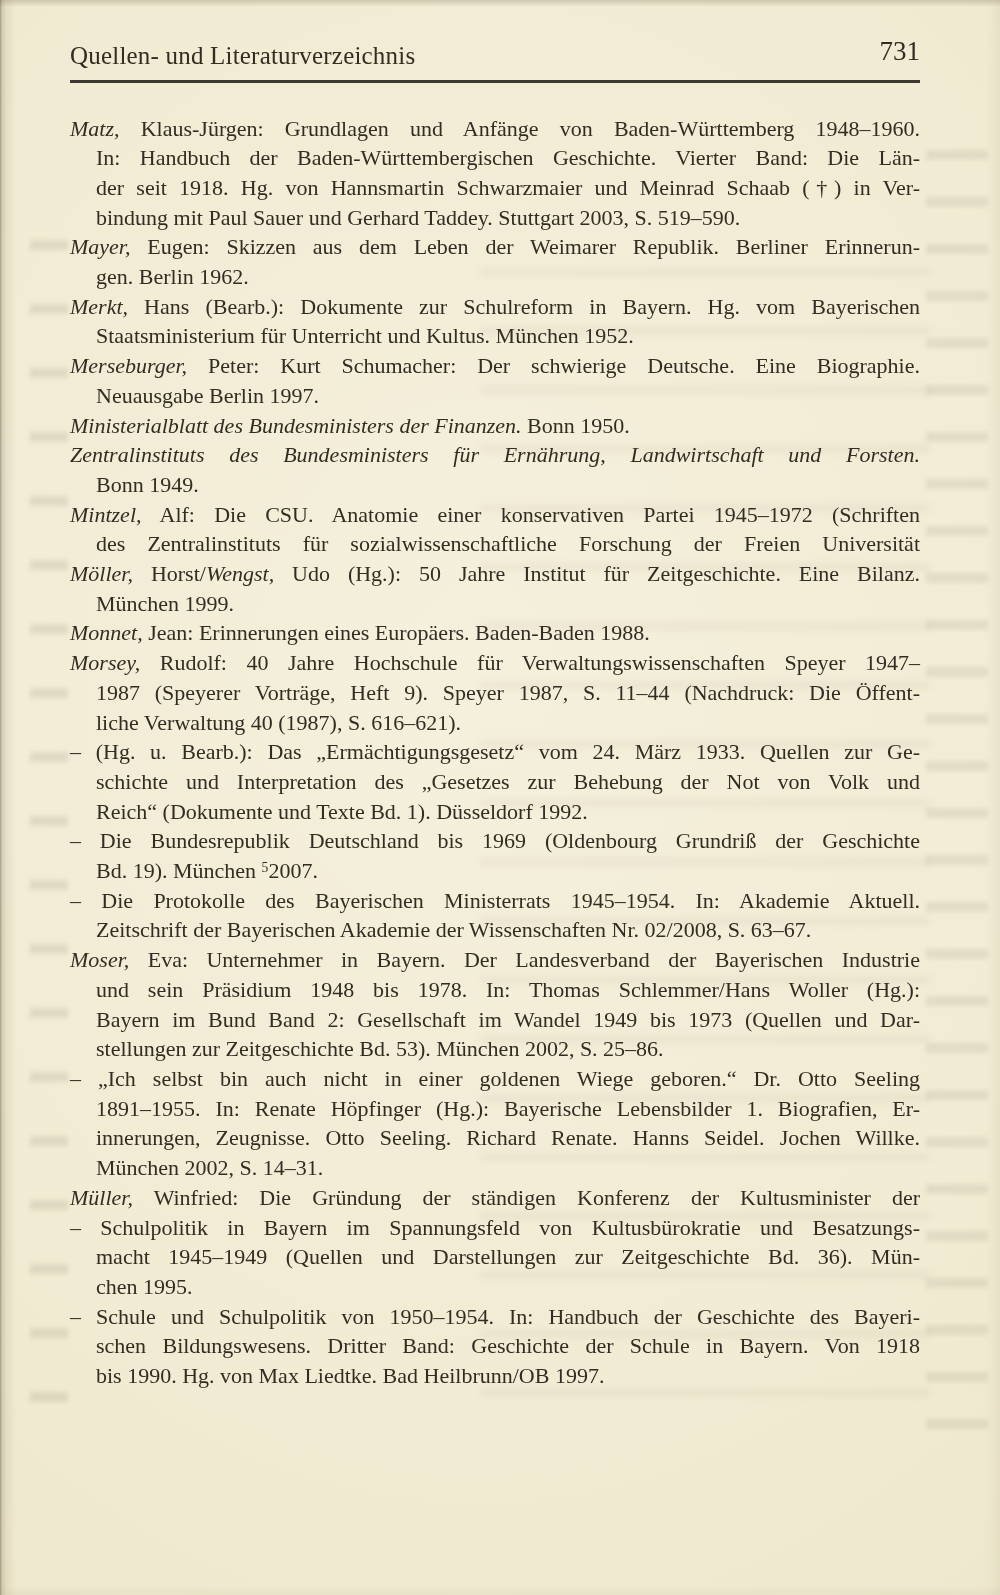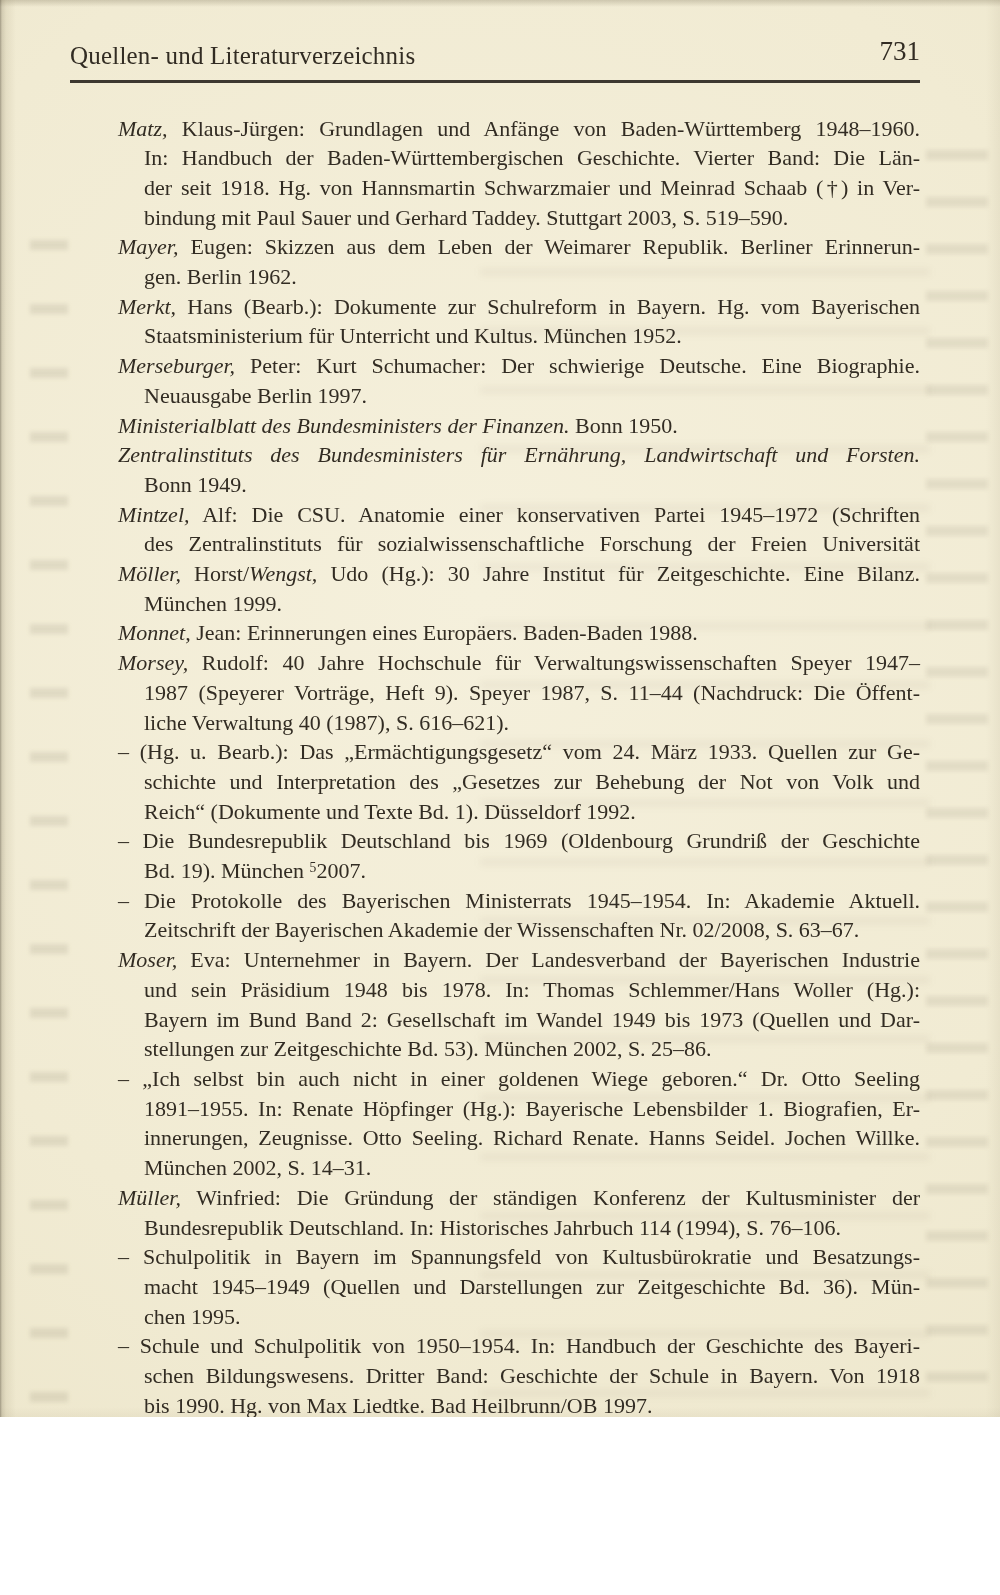--- a/index.html
+++ b/index.html
@@ -5,21 +5,21 @@
 <style>
   html, body { margin: 0; padding: 0; }
   body {
     width: 1000px; height: 1595px;
     font-family: "Liberation Serif", "DejaVu Serif", serif;
     color: var(--ink, #322c23);
     background: #ffffff;
   }
   .page {
     position: relative;
-    width: 1000px; height: 1417px;
+    width: 1000px; height: 1595px;
     overflow: hidden;
     background:
       linear-gradient(90deg, rgba(82,74,56,0.50) 0px, rgba(132,122,95,0.28) 2px, rgba(170,160,128,0.18) 6px, rgba(0,0,0,0) 16px),
       linear-gradient(180deg, rgba(125,115,88,0.30) 0px, rgba(0,0,0,0) 7px),
       linear-gradient(270deg, rgba(150,140,110,0.10) 0px, rgba(0,0,0,0) 14px),
       linear-gradient(0deg, rgba(150,140,110,0.08) 0px, rgba(0,0,0,0) 10px),
       radial-gradient(120% 90% at 48% 42%, var(--paper_light, #f5f0dc) 0%, var(--paper, #f1ebd3) 55%, var(--paper_dark, #ebe4c8) 100%);
     font-family: Liberation Serif, serif;
   }
   
@@ -53,21 +53,20 @@
     margin-top: 31px;
     font-size: 22px;
     line-height: 29.7px;
     font-kerning: normal;
   }
   .line {
     padding-left: 26px;
     text-align: justify;
     text-align-last: justify;
     white-space: normal;
-    margin-left: 48px;
   }
   .line.first { padding-left: 0; }
   .line.last { text-align: center; text-align-last: left; }
   .it { font-style: italic; }
   sup.ed { font-size: 0.62em; line-height: 0; vertical-align: 6px; }
 </style>
 </head>
 <body>
 
 <div class="page">
@@ -106,21 +105,21 @@
         </div>
         <div class="entry">
           <div class="line first"><span class="it">Zentralinstituts des Bundesministers für Ernährung, Landwirtschaft und Forsten.</span></div>
           <div class="line last"><span>Bonn 1949.</span></div>
         </div>
         <div class="entry">
           <div class="line first"><span class="it">Mintzel,</span><span> Alf: Die CSU. Anatomie einer konservativen Partei 1945–1972 (Schriften</span></div>
           <div class="line"><span>des Zentralinstituts für sozialwissenschaftliche Forschung der Freien Universität</span></div>
         </div>
         <div class="entry">
-          <div class="line first"><span class="it">Möller,</span><span> Horst/</span><span class="it">Wengst,</span><span> Udo (Hg.): 30 Jahre Institut für Zeitgeschichte. Eine Bilanz.</span></div>
+          <div class="line first"><span class="it">Möller,</span><span> Horst/</span><span class="it">Wengst,</span><span> Udo (Hg.): 50 Jahre Institut für Zeitgeschichte. Eine Bilanz.</span></div>
           <div class="line last"><span>München 1999.</span></div>
         </div>
         <div class="entry">
           <div class="line first last"><span class="it">Monnet,</span><span> Jean: Erinnerungen eines Europäers. Baden-Baden 1988.</span></div>
         </div>
         <div class="entry">
           <div class="line first"><span class="it">Morsey,</span><span> Rudolf: 40 Jahre Hochschule für Verwaltungswissenschaften Speyer 1947–</span></div>
           <div class="line"><span>1987 (Speyerer Vorträge, Heft 9). Speyer 1987, S. 11–44 (Nachdruck: Die Öffent-</span></div>
           <div class="line last"><span>liche Verwaltung 40 (1987), S. 616–621).</span></div>
         </div>
@@ -144,21 +143,20 @@
           <div class="line last"><span>stellungen zur Zeitgeschichte Bd. 53). München 2002, S. 25–86.</span></div>
         </div>
         <div class="entry">
           <div class="line first"><span>– „Ich selbst bin auch nicht in einer goldenen Wiege geboren.“ Dr. Otto Seeling</span></div>
           <div class="line"><span>1891–1955. In: Renate Höpfinger (Hg.): Bayerische Lebensbilder 1. Biografien, Er-</span></div>
           <div class="line"><span>innerungen, Zeugnisse. Otto Seeling. Richard Renate. Hanns Seidel. Jochen Willke.</span></div>
           <div class="line last"><span>München 2002, S. 14–31.</span></div>
         </div>
         <div class="entry">
           <div class="line first"><span class="it">Müller,</span><span> Winfried: Die Gründung der ständigen Konferenz der Kultusminister der</span></div>
-          <div class="line last"><span>Bundesrepublik Deutschland. In: Historisches Jahrbuch 114 (1994), S. 76–106.</span></div>
         </div>
         <div class="entry">
           <div class="line first"><span>– Schulpolitik in Bayern im Spannungsfeld von Kultusbürokratie und Besatzungs-</span></div>
           <div class="line"><span>macht 1945–1949 (Quellen und Darstellungen zur Zeitgeschichte Bd. 36). Mün-</span></div>
           <div class="line last"><span>chen 1995.</span></div>
         </div>
         <div class="entry">
           <div class="line first"><span>– Schule und Schulpolitik von 1950–1954. In: Handbuch der Geschichte des Bayeri-</span></div>
           <div class="line"><span>schen Bildungswesens. Dritter Band: Geschichte der Schule in Bayern. Von 1918</span></div>
           <div class="line last"><span>bis 1990. Hg. von Max Liedtke. Bad Heilbrunn/OB 1997.</span></div>

